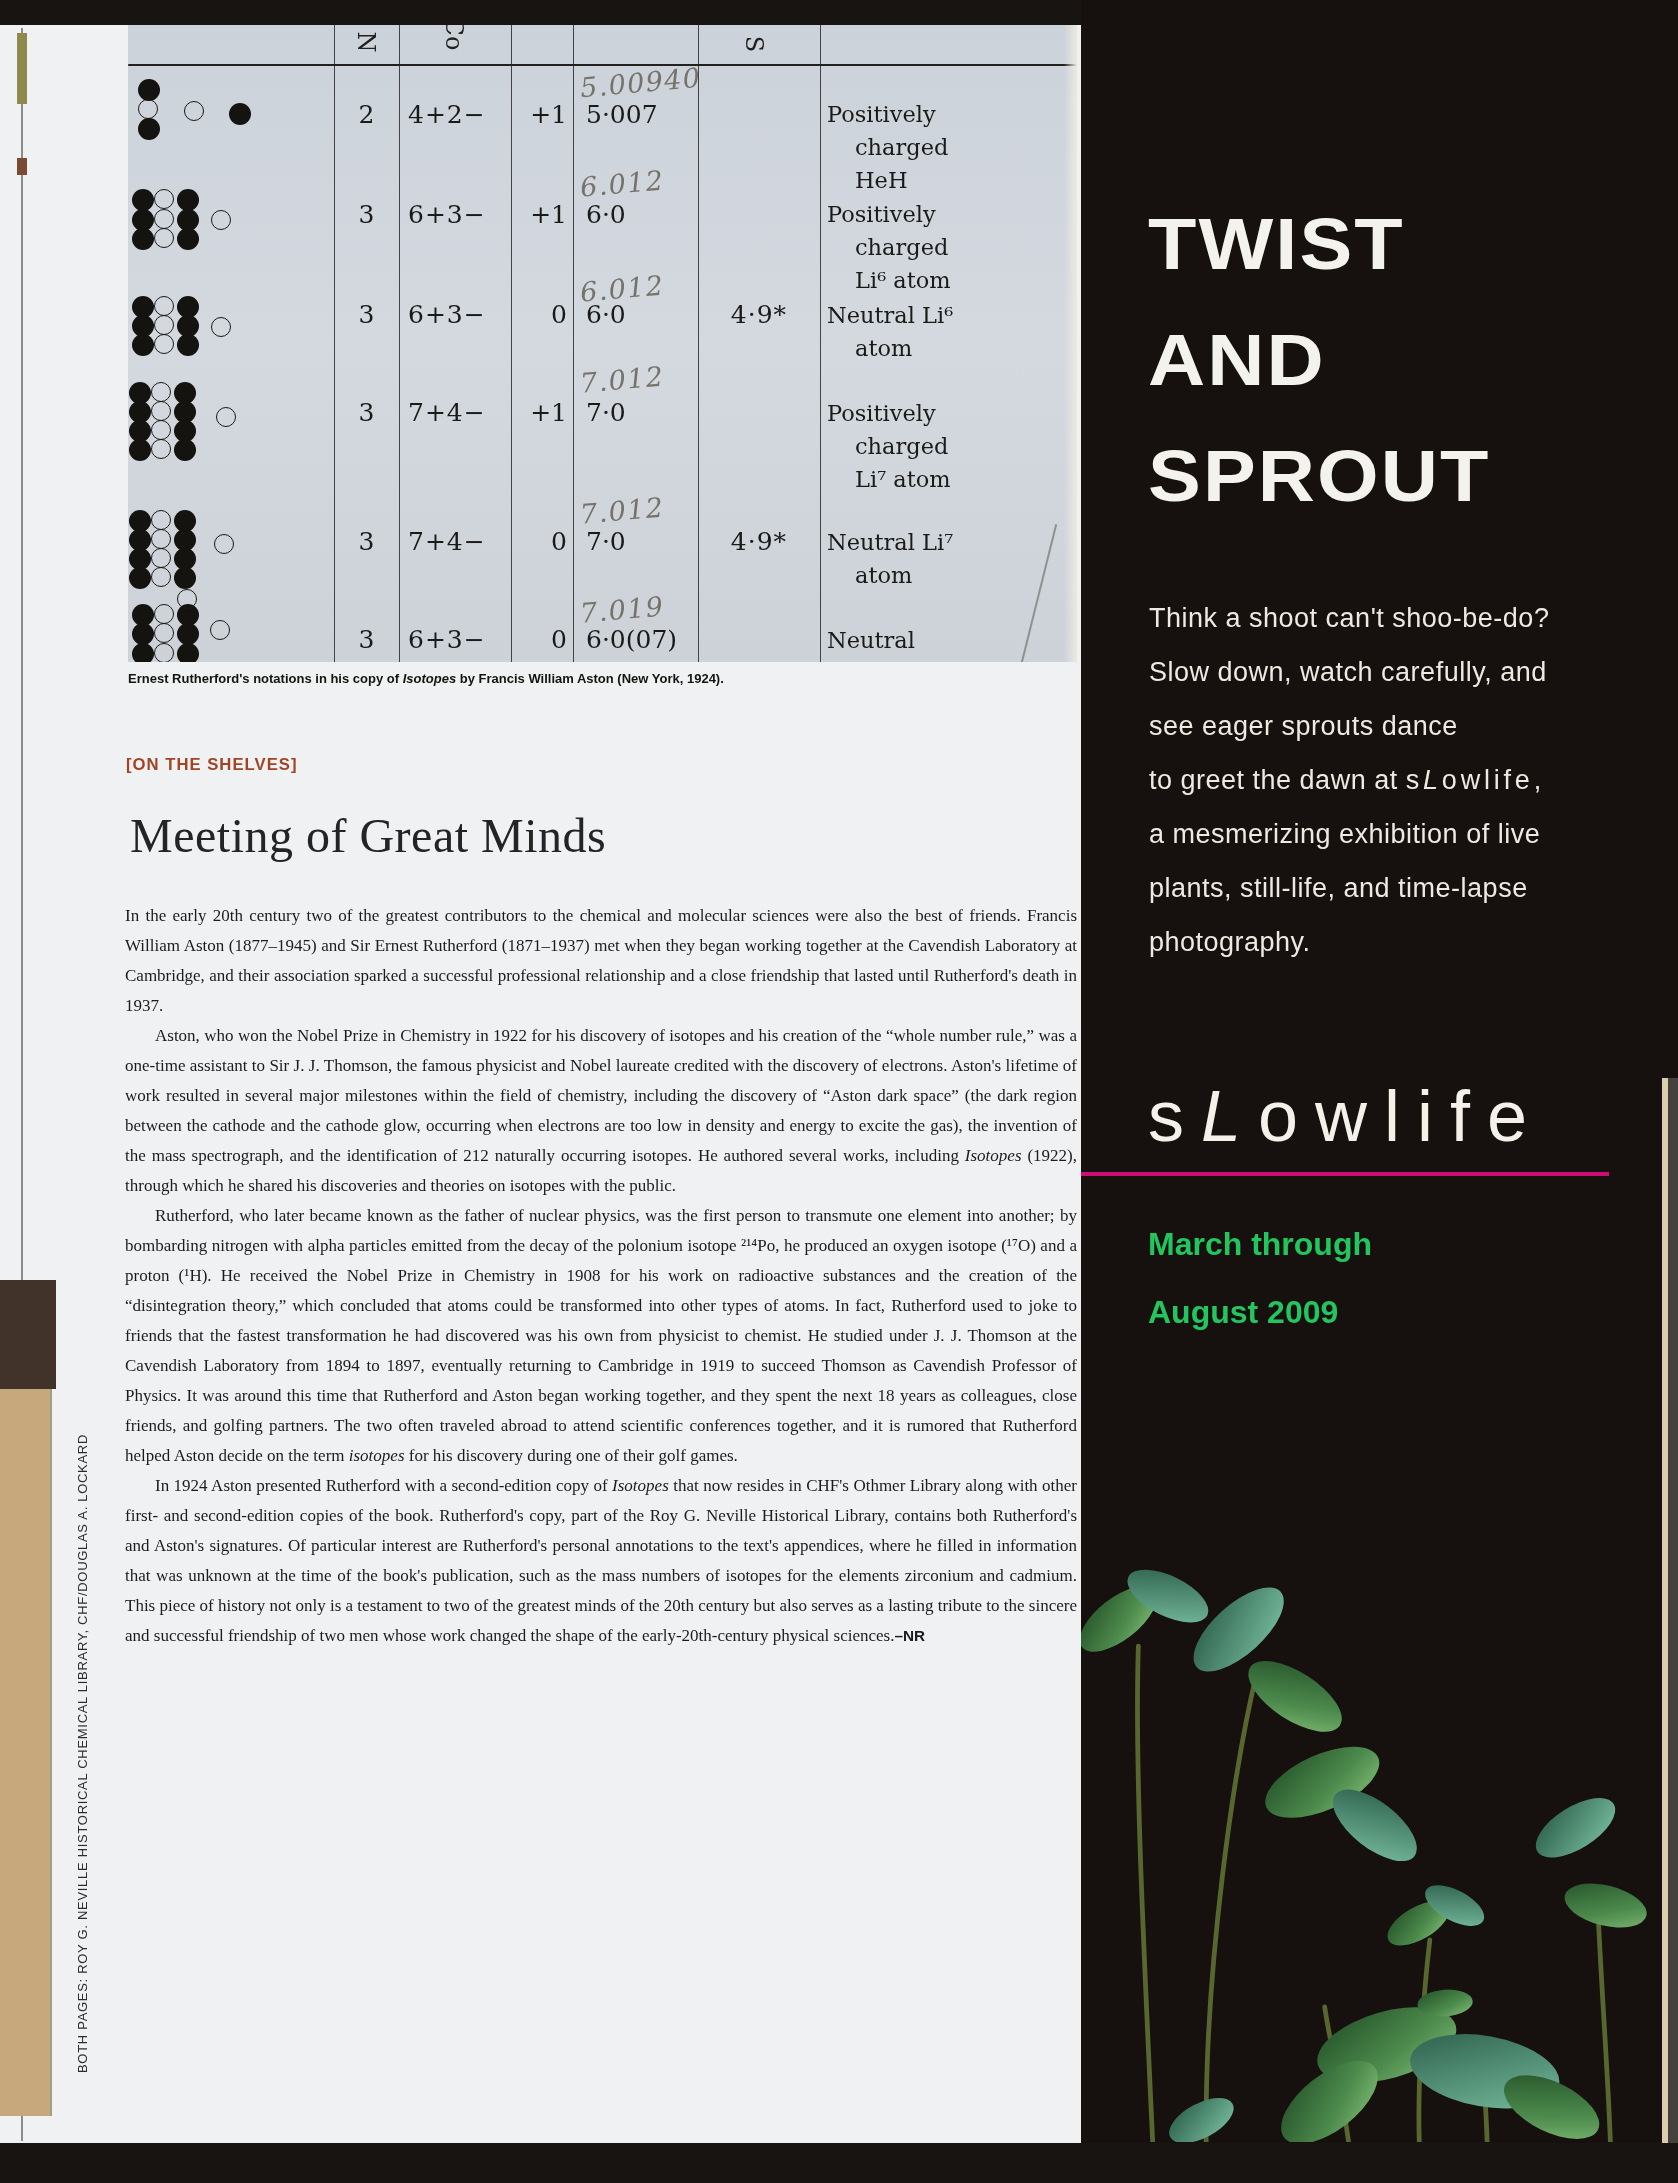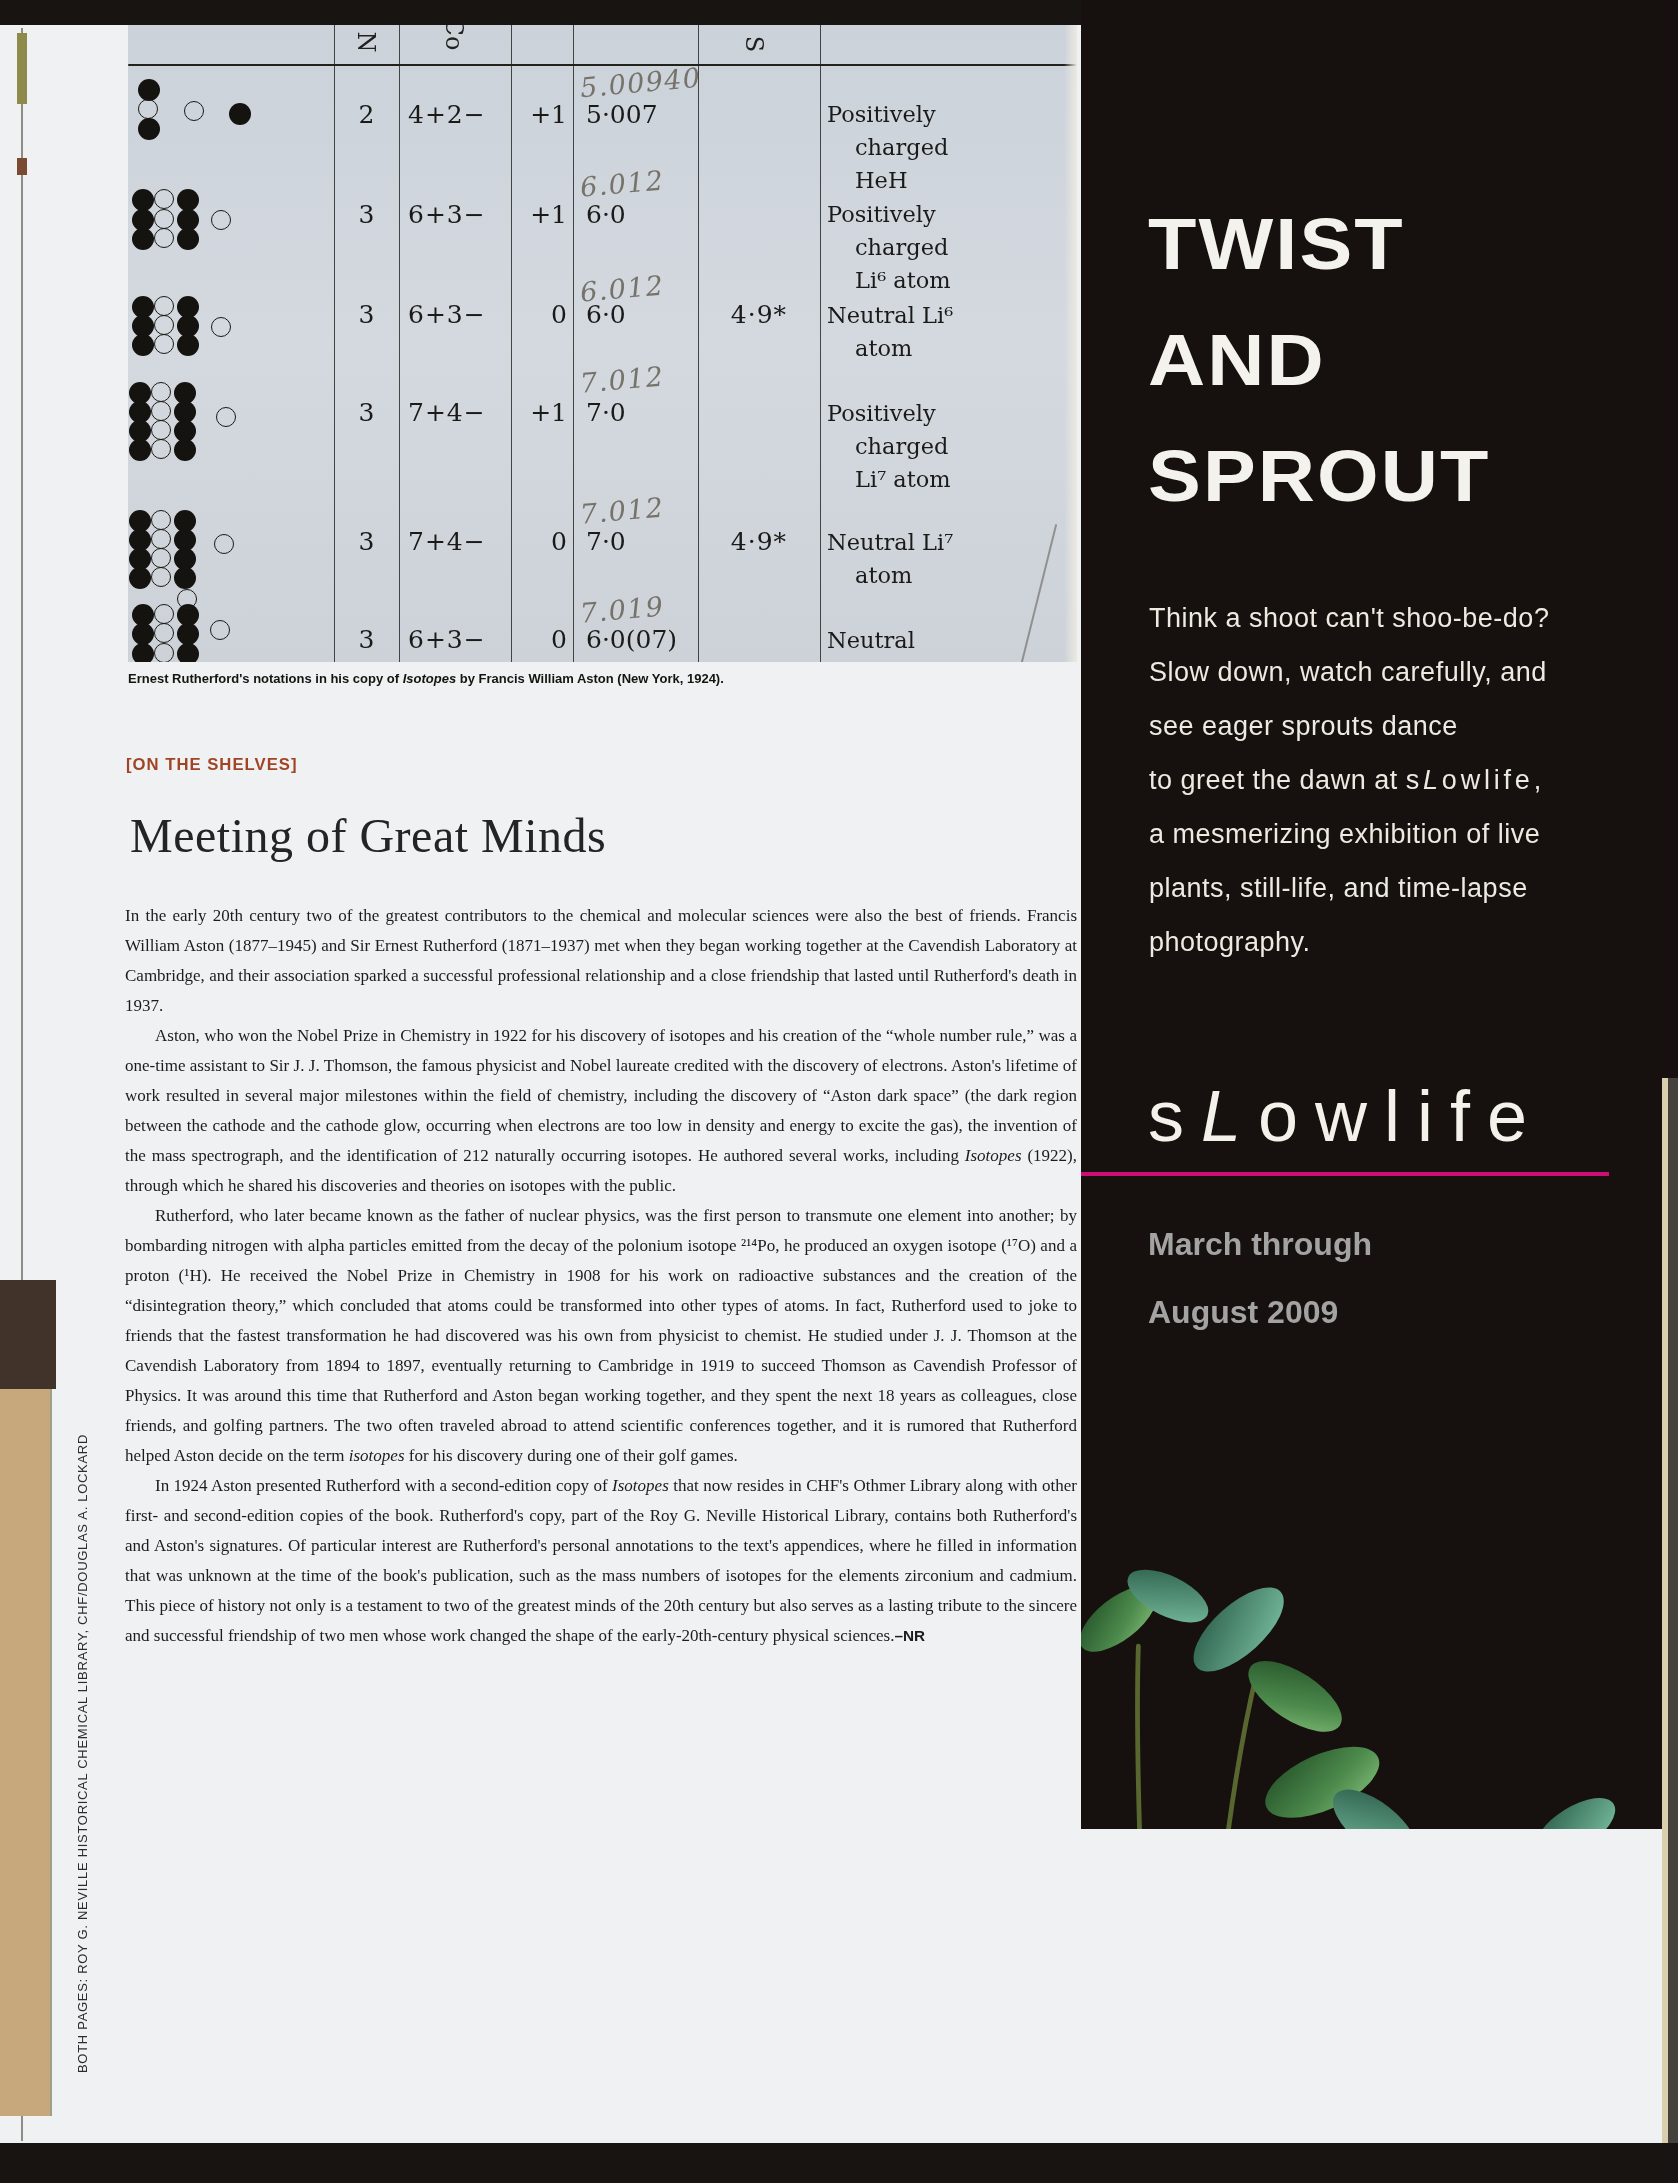--- a/index.html
+++ b/index.html
@@ -54,33 +54,33 @@
   .article p.ind{text-indent:30px;}
   .article em{font-style:italic;}
   .article strong{font-family:"Liberation Sans",sans-serif;font-weight:700;font-size:0.9em;}
 
   
   .credit{position:absolute;left:75px;top:2073px;transform:rotate(-90deg);transform-origin:0 0;
          white-space:nowrap;font-family:"Liberation Sans",sans-serif;font-size:13px;
          letter-spacing:0.7px;color:#2c2c2a;}
 
   
-  .sidebar{position:absolute;left:1081px;top:0;width:597px;height:1829px;background:#16110e;
+  .sidebar{position:absolute;left:1081px;top:0;width:597px;height:2183px;background:#16110e;
          overflow:hidden;font-family:"Liberation Sans",sans-serif;color:#efece6;}
   .headline{position:absolute;left:67px;top:186px;}
   .headline div{font-weight:700;font-size:72px;letter-spacing:1.9px;line-height:116px;color:#f4f2ec;
          transform:scaleX(1.1);transform-origin:left center;}
   .intro{position:absolute;left:68px;top:591px;}
   .intro .iline{font-size:27px;line-height:54px;letter-spacing:0.5px;color:#edeae2;white-space:nowrap;}
   .logo-inline{letter-spacing:3.8px;}
   .logo-L{font-style:italic;}
   .logo{position:absolute;left:67px;top:1075px;font-size:72px;letter-spacing:17px;color:#f4f1ea;white-space:nowrap;}
   .pink-line{position:absolute;left:0;top:1172px;width:528px;height:3.8px;background:#ce0d75;}
   .dates{position:absolute;left:67px;top:1210px;}
-  .dates div{font-weight:700;font-size:32px;line-height:68px;color:#a3a3a3;}
+  .dates div{font-weight:700;font-size:32px;line-height:68px;color:#22c55e;}
   .sprouts{position:absolute;left:0;top:1405px;width:581px;height:737px;}
 </style>
 </head>
 <body>
 
 <div class="root">
 
   <div class="top-band"></div>
   <div class="binding-line"></div>
   <div class="olive-strip"></div>

